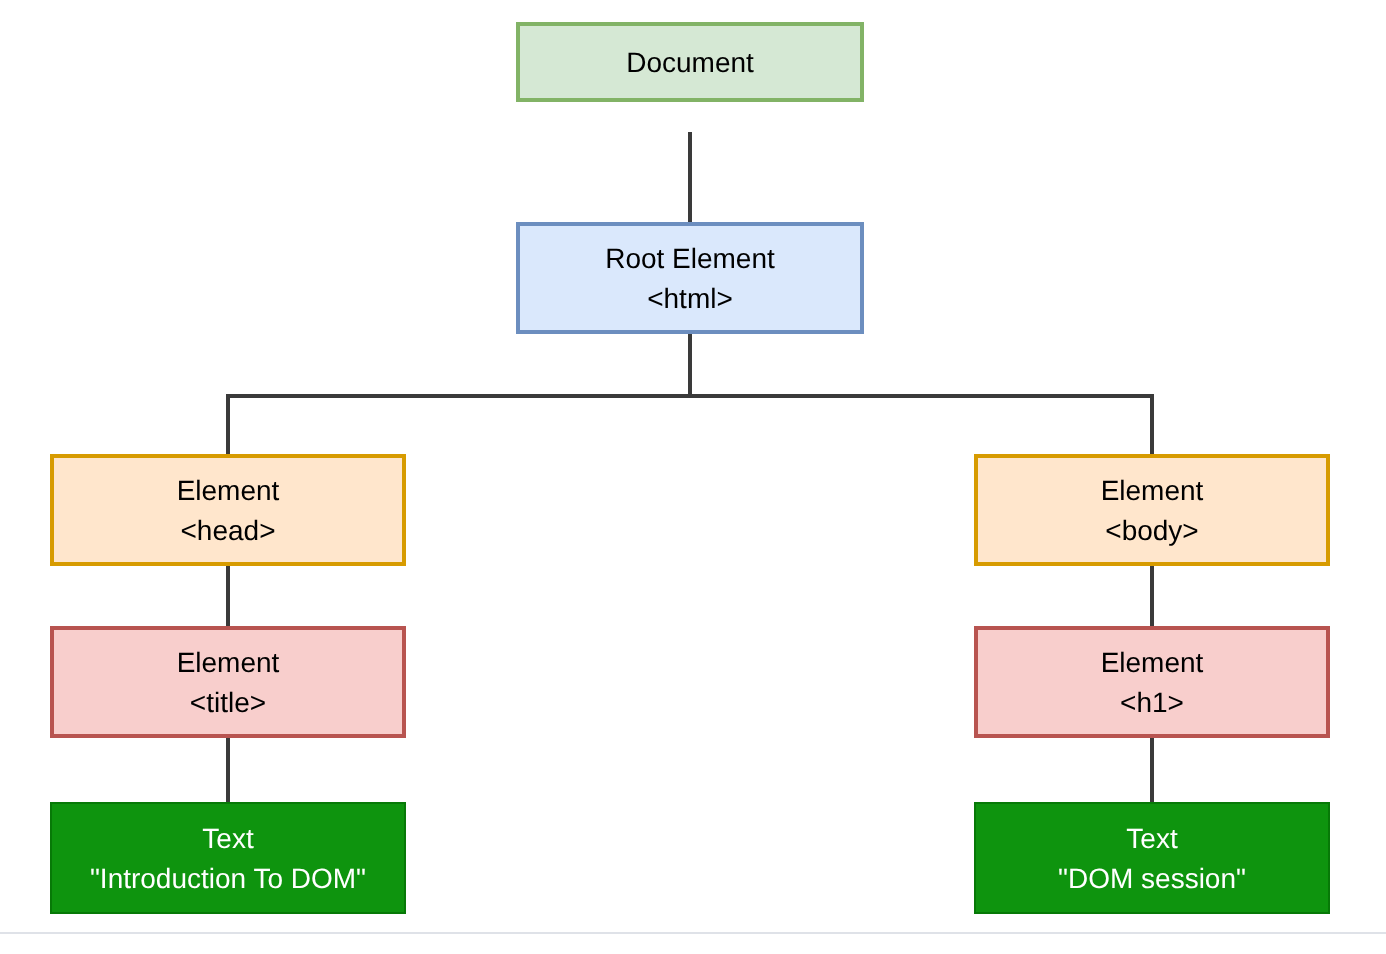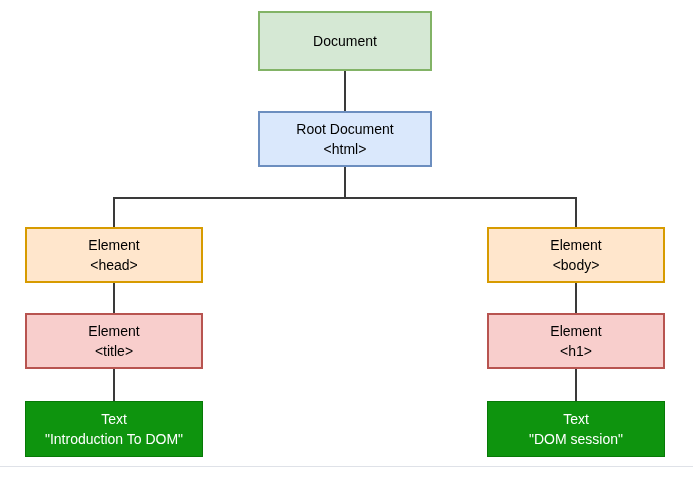--- a/index.html
+++ b/index.html
@@ -22,21 +22,21 @@
     flex-direction: column;
     align-items: center;
     justify-content: center;
     text-align: center;
     font-size: 14px;
     line-height: 20px;
     color: #000000;
   }
   .node span { display: block; white-space: nowrap; }
 
-  .n-document   { left: 258px; top: 11px;  width: 174px; height: 60px;
+  .n-document   { left: 258px; top: 11px;  width: 174px; height: 40px;
                   background: #d5e8d4; border: 2px solid #82b366; }
   .n-root       { left: 258px; top: 111px; width: 174px; height: 56px;
                   background: #dae8fc; border: 2px solid #6c8ebf; }
   .n-head       { left: 25px;  top: 227px; width: 178px; height: 56px;
                   background: #ffe6cc; border: 2px solid #d79b00; }
   .n-title      { left: 25px;  top: 313px; width: 178px; height: 56px;
                   background: #f8cecc; border: 2px solid #b85450; }
   .n-text-title { left: 25px;  top: 401px; width: 178px; height: 56px;
                   background: #0e940e; border: 1px solid #077907; color: #ffffff; }
   .n-body       { left: 487px; top: 227px; width: 178px; height: 56px;
@@ -80,21 +80,21 @@
   <div class="edge v e-head-title"></div>
   <div class="edge v e-title-text"></div>
   <div class="edge v e-body-h1"></div>
   <div class="edge v e-h1-text"></div>
 
   <div class="node n-document">
     <span>Document</span>
   </div>
 
   <div class="node n-root">
-    <span>Root Document</span>
+    <span>Root Element</span>
     <span>&lt;html&gt;</span>
   </div>
 
   <div class="node n-head">
     <span>Element</span>
     <span>&lt;head&gt;</span>
   </div>
 
   <div class="node n-title">
     <span>Element</span>

